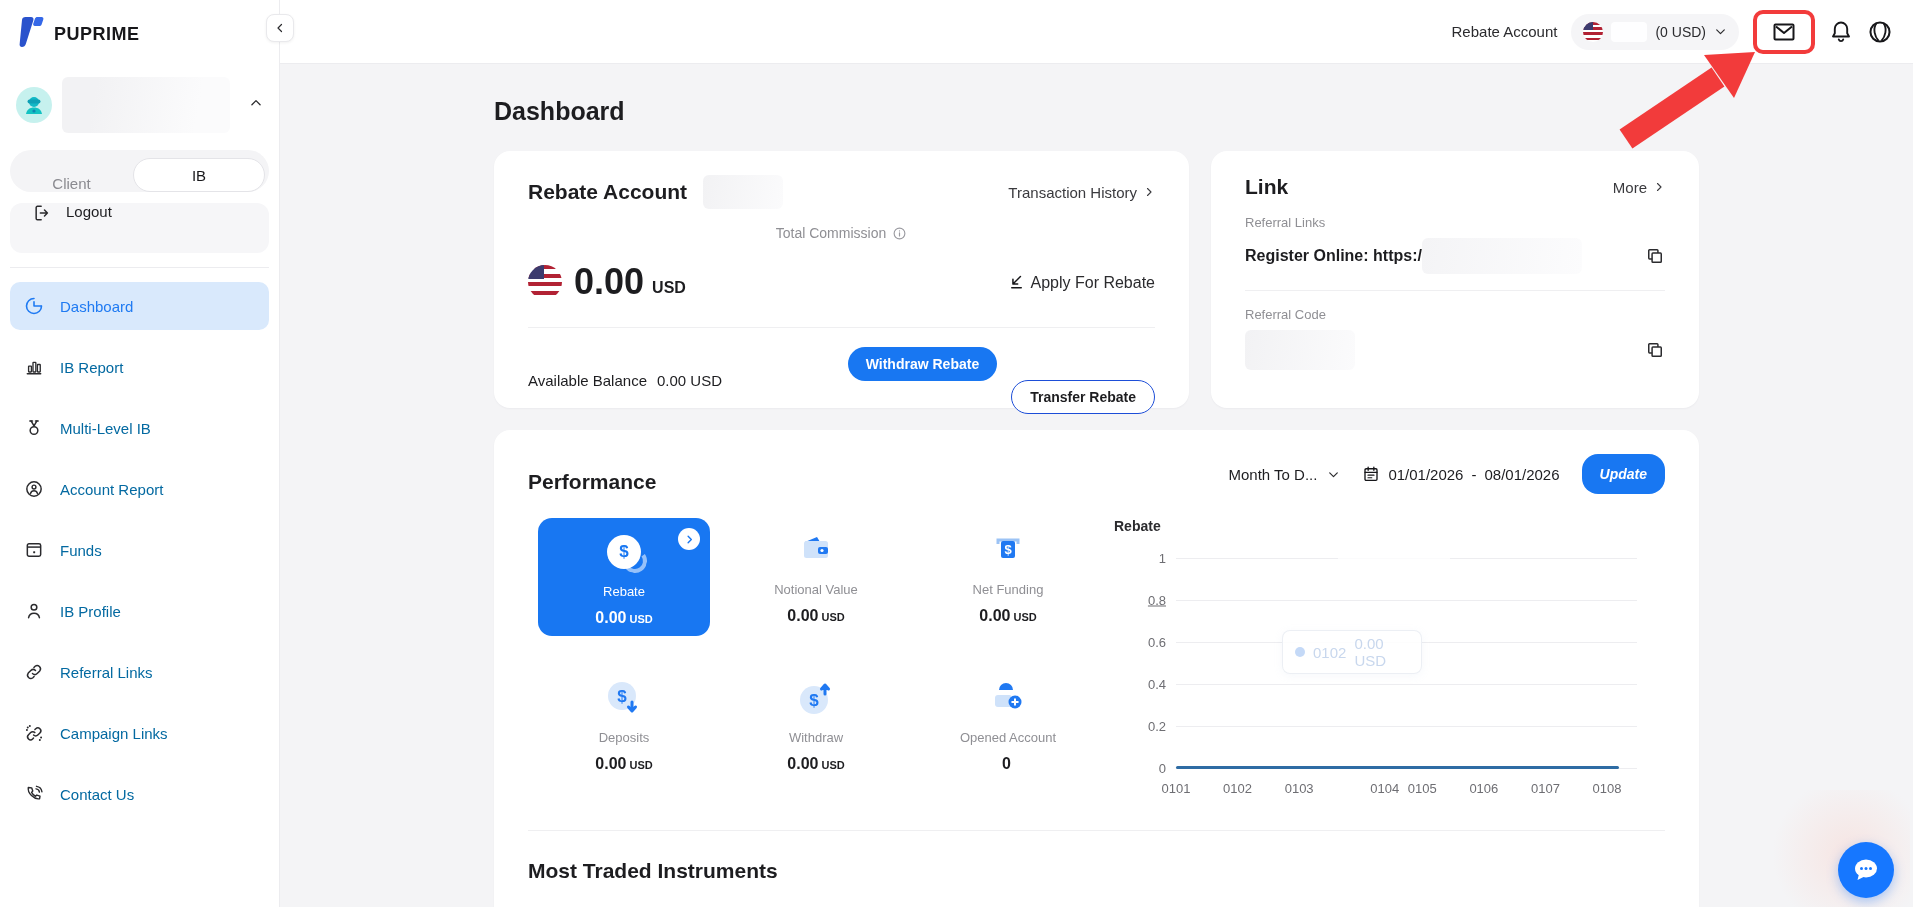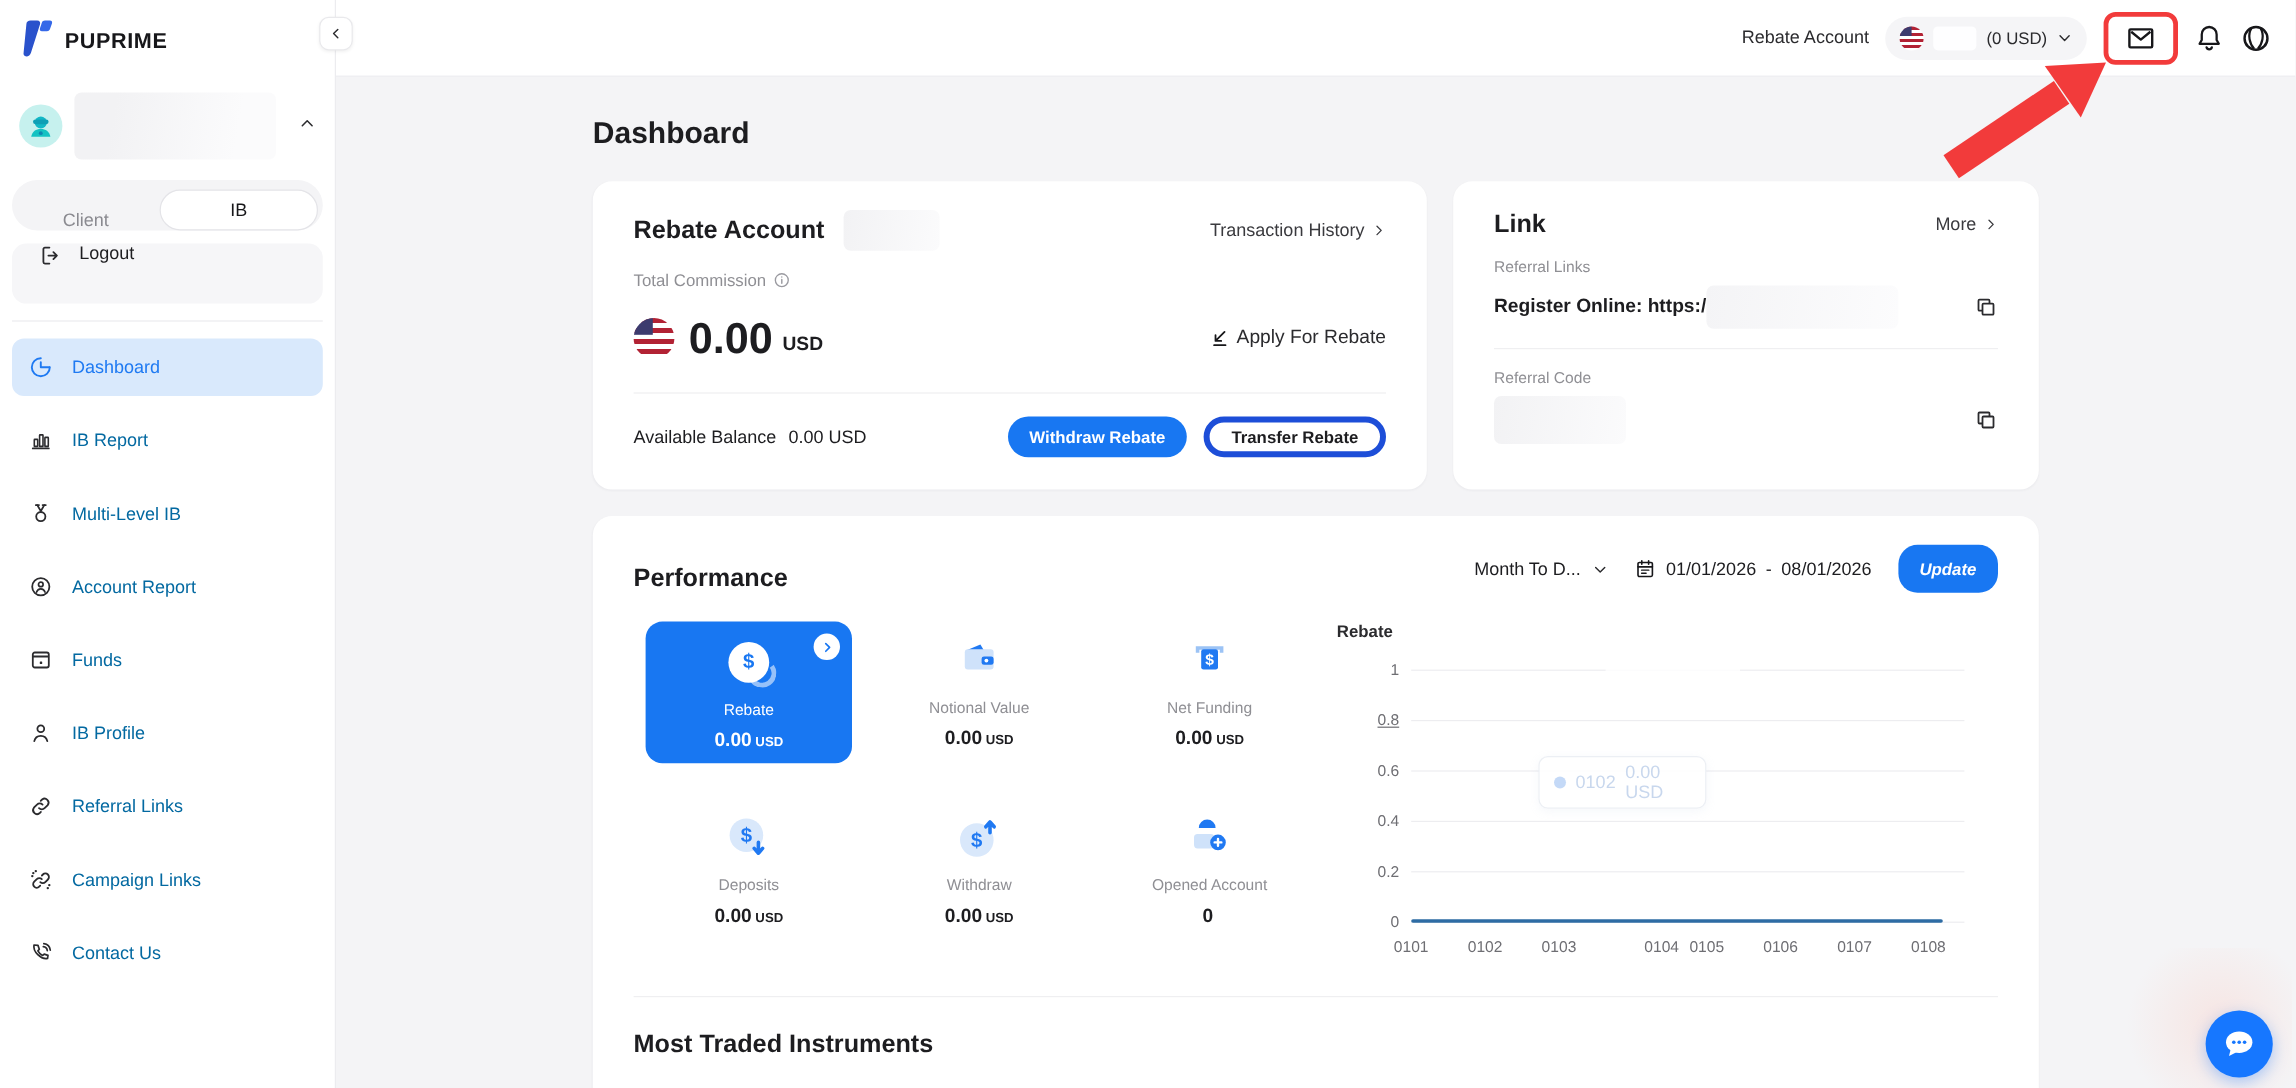--- a/index.html
+++ b/index.html
@@ -87,31 +87,31 @@
   .card-head { display:flex; align-items:center; }
   .card-title { font-size:21px; font-weight:700; }
   .head-blur { width:80px; height:34px; margin-left:16px; border-radius:6px;
     background:linear-gradient(100deg,#f2f2f4,#fbfbfc); }
   .head-link { margin-left:auto; display:flex; align-items:center; gap:6px;
     font-size:15px; color:#3a3a3e; cursor:pointer; }
   .muted-label { font-size:14px; color:#8f8f94; display:flex; align-items:center; gap:6px; }
   .amount-row { display:flex; align-items:center; margin-top:20px; }
   .big-amount { font-size:36px; font-weight:700; margin-left:12px; }
   .big-unit { font-size:16px; font-weight:700; margin-left:8px; margin-top:12px; }
-  .apply-link { margin-left:auto; display:flex; align-items:center; gap:4px;
+  .apply-link { margin-left:auto; display:flex; align-items:flex-end; gap:4px;
     font-size:16px; color:#2b2b2e; cursor:pointer; }
   .hr { height:1px; background:#efeff1; }
   .balance-row { display:flex; align-items:center; margin-top:19px; font-size:15px; }
   .balance-value { margin-left:10px; }
   .btns { margin-left:auto; display:flex; gap:14px; }
   .btn { height:34px; border-radius:17px; padding:0 18px; font-size:14px; font-weight:700;
     display:flex; align-items:center; justify-content:center; cursor:pointer;
     font-family:"Liberation Sans",sans-serif; }
   .btn-primary { background:#1877f2; color:#fff; border:none; }
-  .btn-secondary { background:#fff; color:#1d1d20; border:5px solid #1d4ed8; }
+  .btn-secondary { background:#fff; color:#1d1d20; border:1px solid #1d4ed8;margin-top:33px; }
 
   .flag { border-radius:50%; overflow:hidden; position:relative; flex:none;
     background:repeating-linear-gradient(#b22234 0 2.6px,#fff 2.6px 5.2px); }
   .flag .canton { position:absolute; left:0; top:0; width:48%; height:40%; background:#3c3b6e; }
   .flag-sm { width:20px; height:20px; }
   .flag-lg { width:34px; height:34px; }
   .flag-lg.flag { background:repeating-linear-gradient(#b22234 0 4.3px,#fff 4.3px 8.6px); }
 
   .link-label { margin-top:16px; font-size:13px; color:#8f8f94; }
   .link-row { display:flex; align-items:center; margin-top:8px; }
@@ -348,21 +348,21 @@
           <div class="card-head">
             <span class="card-title">Rebate Account</span>
             <span class="head-blur"></span>
             <span class="head-link">
               <span>Transaction History</span>
               <svg width="12" height="12" viewBox="0 0 24 24" fill="none">
                 <path d="M9 5l7 7-7 7" stroke="#3a3a3e" stroke-width="2.2" stroke-linecap="round" stroke-linejoin="round"></path>
               </svg>
             </span>
           </div>
-          <div class="muted-label" style="margin-top:16px;">
+          <div class="muted-label" style="margin-top:16px;justify-content:center;">
             <span>Total Commission</span>
             <svg width="15" height="15" viewBox="0 0 24 24" fill="none">
               <circle cx="12" cy="12" r="8.6" stroke="#9a9aa0" stroke-width="1.8"></circle>
               <path d="M12 11v5M12 7.6v.2" stroke="#9a9aa0" stroke-width="1.9" stroke-linecap="round"></path>
             </svg>
           </div>
           <div class="amount-row">
             <span class="flag flag-lg">
                 <span class="canton"></span>
               </span>

